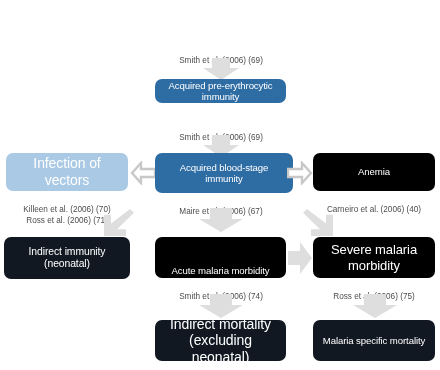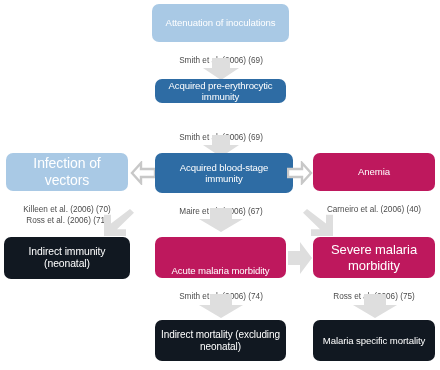--- a/index.html
+++ b/index.html
@@ -31,21 +31,21 @@
     line-height: 1.18;
     padding: 2px 5px;
     letter-spacing: -0.1px;
   }
   .node-label {
     display: block;
     width: 100%;
   }
   .c-light   { background: #a9c9e5; }
   .c-mid     { background: #2e6ca4; }
-  .c-navy    { background: #be185d; }
+  .c-navy    { background: #000000; }
   .c-black   { background: #111821; }
 
   
   .caption {
     position: absolute;
     box-sizing: border-box;
     text-align: center;
     color: #4c4c4c;
     font-size: 8.2px;
     line-height: 1.32;
@@ -59,23 +59,20 @@
   }
   .arrow svg { display: block; width: 100%; height: 100%; }
   .fill-grey   { fill: #dedede; }
   .fill-hollow { fill: #ffffff; stroke: #c8c8c8; stroke-width: 2.4; }
 </style>
 </head>
 <body>
 
 <div id="canvas">
 
-  <div class="node c-light" style="left:152px; top:4px; width:137px; height:38px; font-size:9.6px;">
-    <span class="node-label">Attenuation of inoculations</span>
-  </div>
   <div class="caption" style="left:142px; top:45px; width:158px;">
     <span>Smith et al. (2006) (69)</span>
   </div>
 
   <div class="arrow" style="left:203px; top:58px; width:36px; height:22px;">
     <svg viewBox="0 0 36 22" preserveAspectRatio="none">
       <polygon class="fill-grey" points="9,0 27,0 27,10 36,10 18,22 0,10 9,10"></polygon>
     </svg>
   </div>
 
@@ -173,21 +170,21 @@
       <polygon class="fill-grey" points="12,0 34,0 34,11 45,11 23,24 1,11 12,11"></polygon>
     </svg>
   </div>
 
   <div class="arrow" style="left:352px; top:294px; width:46px; height:24px;">
     <svg viewBox="0 0 46 24" preserveAspectRatio="none">
       <polygon class="fill-grey" points="12,0 34,0 34,11 45,11 23,24 1,11 12,11"></polygon>
     </svg>
   </div>
 
-  <div class="node c-black" style="left:155px; top:320px; width:131px; height:41px; font-size:10px;">
+  <div class="node c-black" style="left:155px; top:320px; width:131px; height:41px; font-size:14px;">
     <span class="node-label">Indirect mortality (excluding neonatal)</span>
   </div>
   <div class="caption" style="left:142px; top:362px; width:158px;">
     
   </div>
 
   <div class="node c-black" style="left:313px; top:320px; width:122px; height:41px; font-size:9.6px;">
     <span class="node-label">Malaria specific mortality</span>
   </div>
   <div class="caption" style="left:308px; top:362px; width:132px;">

